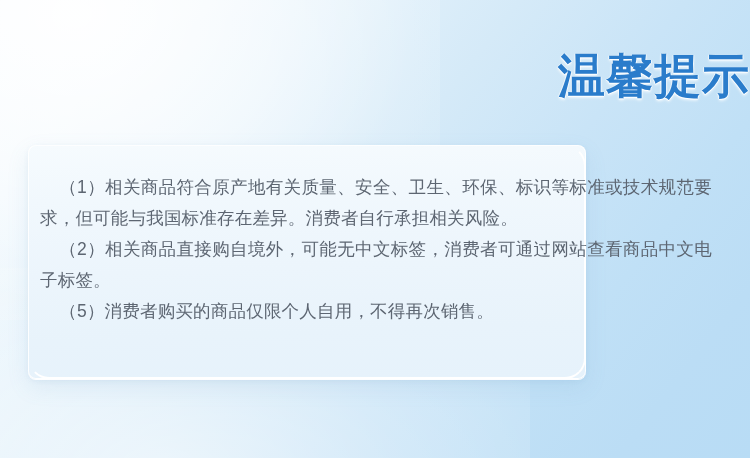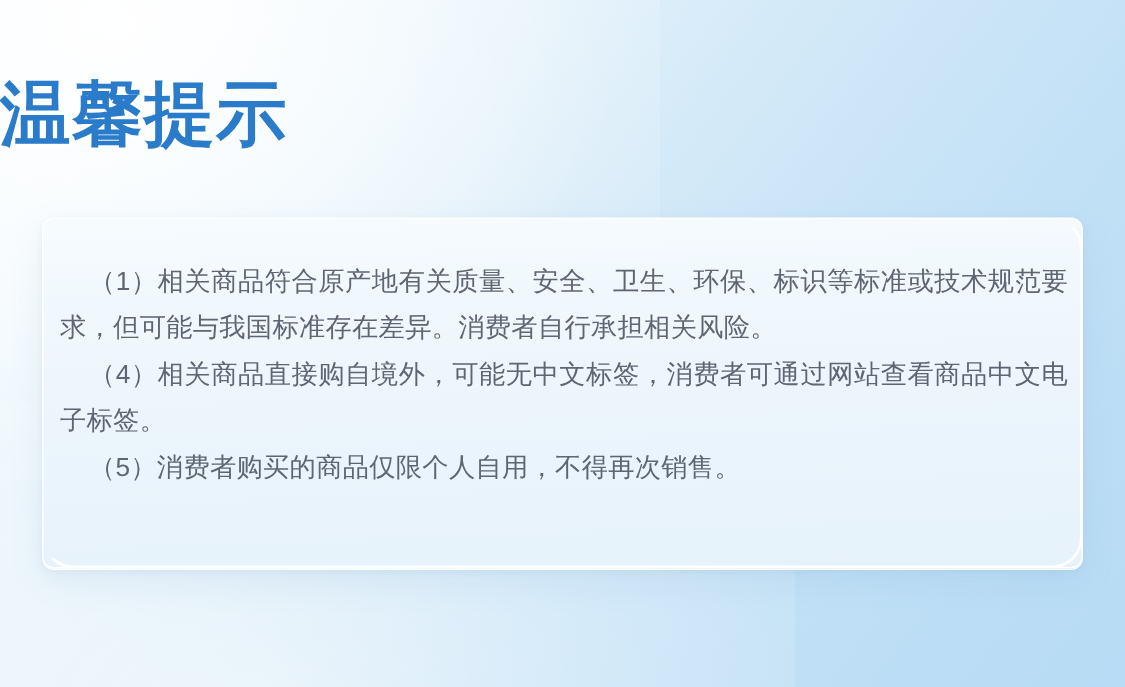--- a/index.html
+++ b/index.html
@@ -59,39 +59,39 @@
       rgba(255,255,255,0.26) 45%,
       rgba(255,255,255,0) 100%);
     pointer-events: none;
   }
 
   .title {
     position: absolute;
     left: 0;
     top: 47px;
     width: 750px;
-    text-align: left;
+    text-align: right;
     font-size: 47px;
     line-height: 58px;
     font-weight: bold;
     letter-spacing: 1px;
     color: #2a7ccb;
     text-shadow:
        0 1px 0 rgba(255,255,255,0.95),
        1px 0 0 rgba(255,255,255,0.55),
       -1px 0 0 rgba(255,255,255,0.55),
        0 2px 3px rgba(255,255,255,0.8);
     white-space: nowrap;
   }
 
   .card {
     position: absolute;
     left: 28px;
     top: 145px;
-    width: 694px;
+    width: 558px;
     height: 234px;
     box-sizing: border-box;
     border-radius: 8px;
     background: linear-gradient(178deg,
         #f6fbfe 0%,
         #f1f8fd 22%,
         #ecf5fc 52%,
         #e8f3fb 78%,
         #e6f2fb 100%);
     border: 1px solid rgba(255,255,255,0.9);
@@ -140,18 +140,18 @@
 
   <div class="bg-wash-left"></div>
   <div class="bg-wash-bottom"></div>
 
   <div class="title">温馨提示</div>
 
   <div class="card">
     <div class="card-rim"></div>
     <div class="card-body">
       <p class="para">（1）相关商品符合原产地有关质量、安全、卫生、环保、标识等标准或技术规范要求，但可能与我国标准存在差异。消费者自行承担相关风险。</p>
-      <p class="para">（4）相关商品直接购自境外，可能无中文标签，消费者可通过网站查看商品中文电子标签。</p>
+      <p class="para">（2）相关商品直接购自境外，可能无中文标签，消费者可通过网站查看商品中文电子标签。</p>
       <p class="para">（5）消费者购买的商品仅限个人自用，不得再次销售。</p>
     </div>
   </div>
 
 </div>
 
 </body></html>

